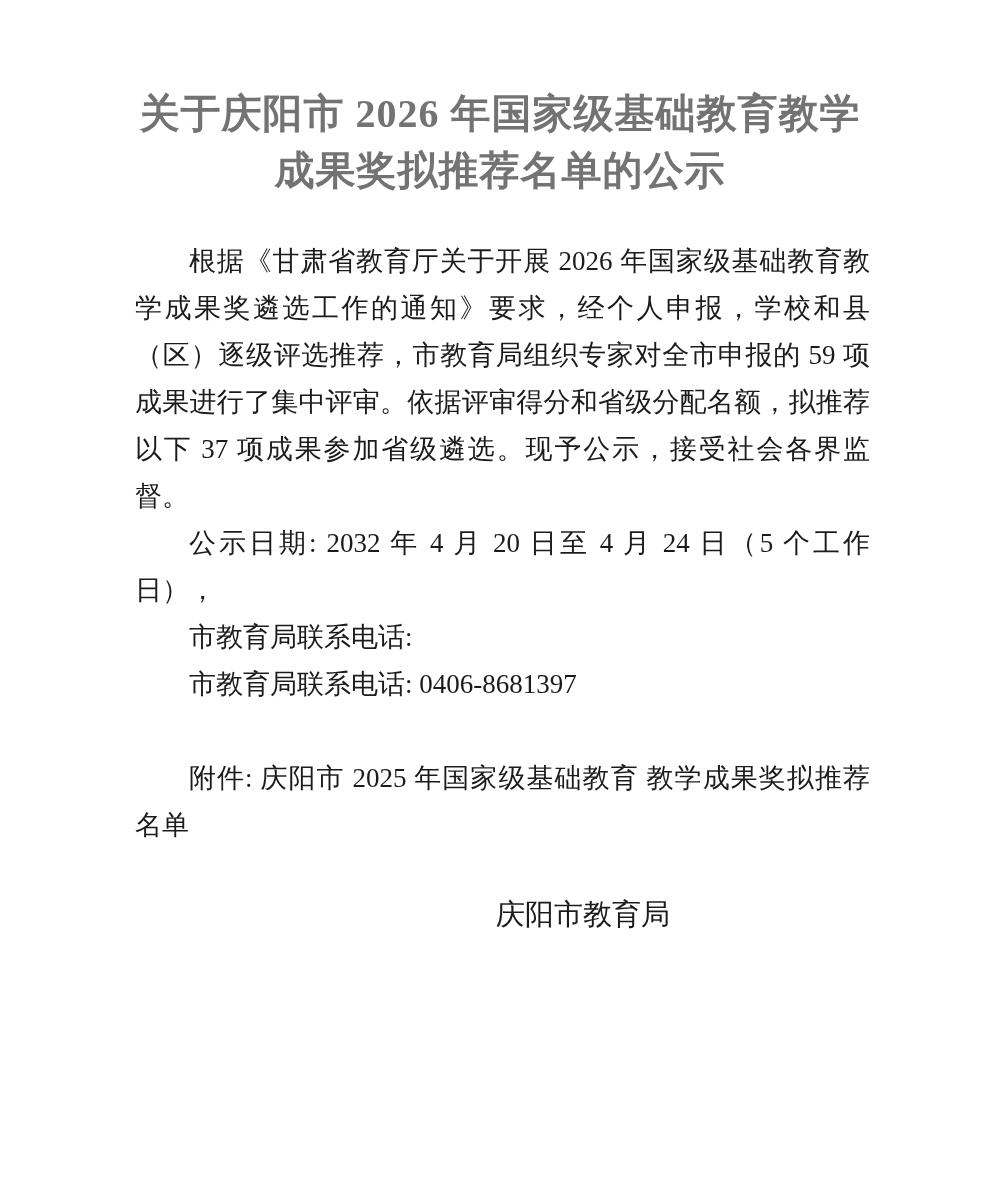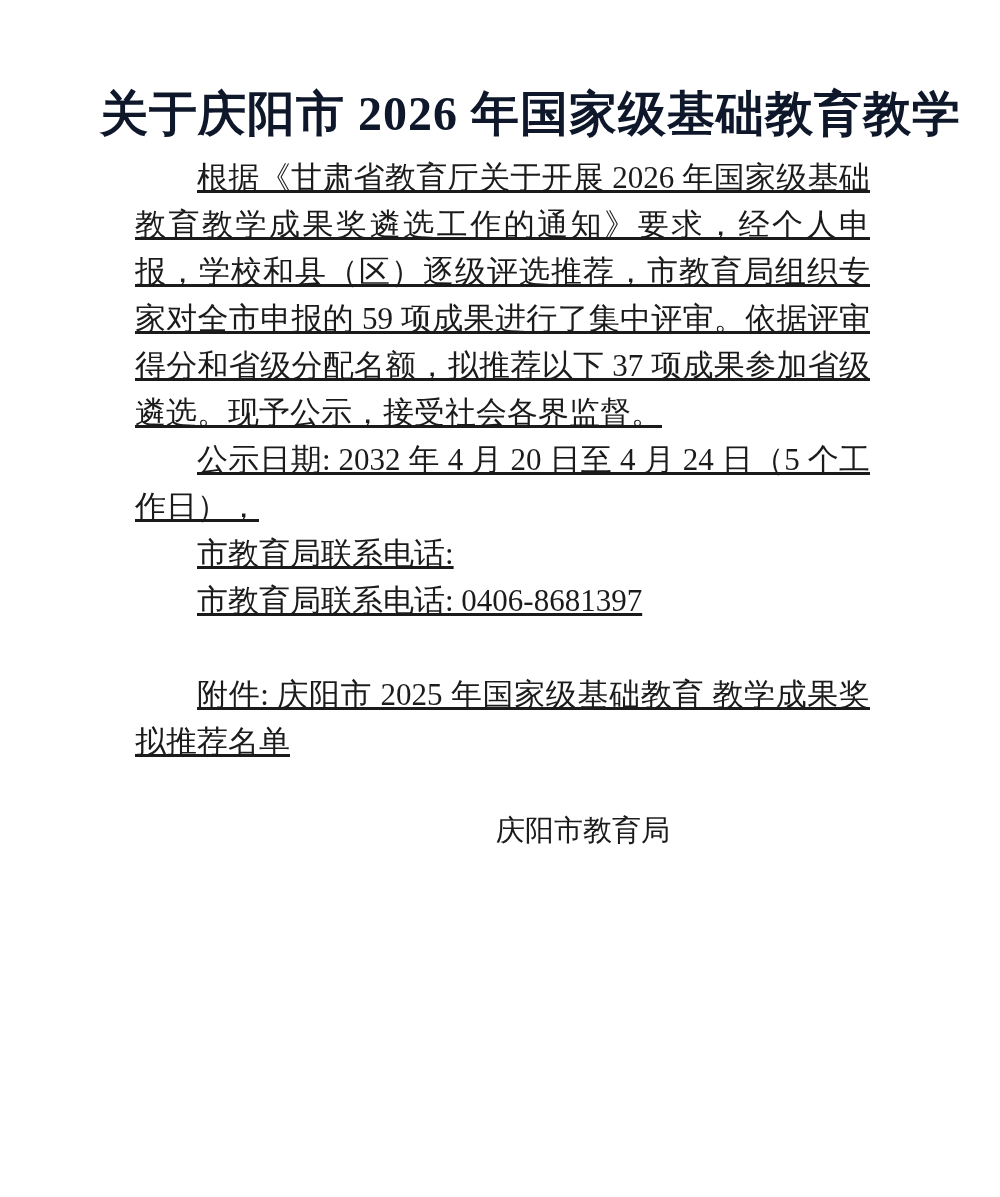--- a/index.html
+++ b/index.html
@@ -13,37 +13,36 @@
     height: 1197px;
     margin: 0 auto;
     background: #ffffff;
     overflow: hidden;
     font-family: "Liberation Serif", "DejaVu Serif", serif;
     color: #1b1b1b;
   }
   .title {
     margin: 85px 100px 0 100px;
     text-align: center;
-    font-size: 48px;
+    font-size: 40px;
     line-height: 57px;
     font-weight: bold;
-    color: #0f172a;
+    color: #737373;
     letter-spacing: 1px;
   }
   .title-line {
     display: block;
     white-space: nowrap;
   }
   .body-text {
-    margin: 12px 130px 0 135px;
-    font-size: 31px;
+    margin: 39px 130px 0 135px;
+    font-size: 27px;
     line-height: 47px;
     text-align: justify;
     color: #1b1b1b;
-    text-decoration: underline;
   }
   .body-text p {
     margin: 0;
     padding: 0;
     text-indent: 2em;
   }
   .attachment {
     margin-top: 47px !important;
   }
   .signature {
@@ -55,20 +54,21 @@
     color: #1b1b1b;
   }
 </style>
 </head>
 <body>
 
 <div class="page">
 
   <h1 class="title">
     <span class="title-line">关于庆阳市 2026 年国家级基础教育教学</span>
+    <span class="title-line">成果奖拟推荐名单的公示</span>
   </h1>
 
   <div class="body-text">
     <p>根据《甘肃省教育厅关于开展 2026 年国家级基础教育教学成果奖遴选工作的通知》要求，经个人申报，学校和县（区）逐级评选推荐，市教育局组织专家对全市申报的 59 项成果进行了集中评审。依据评审得分和省级分配名额，拟推荐以下 37 项成果参加省级遴选。现予公示，接受社会各界监督。</p>
     <p>公示日期: 2032 年 4 月 20 日至 4 月 24 日（5 个工作日），</p>
     <p>市教育局联系电话:</p>
     <p>市教育局联系电话: 0406-8681397</p>
     <p class="attachment">附件: 庆阳市 2025 年国家级基础教育 教学成果奖拟推荐名单</p>
   </div>
 

